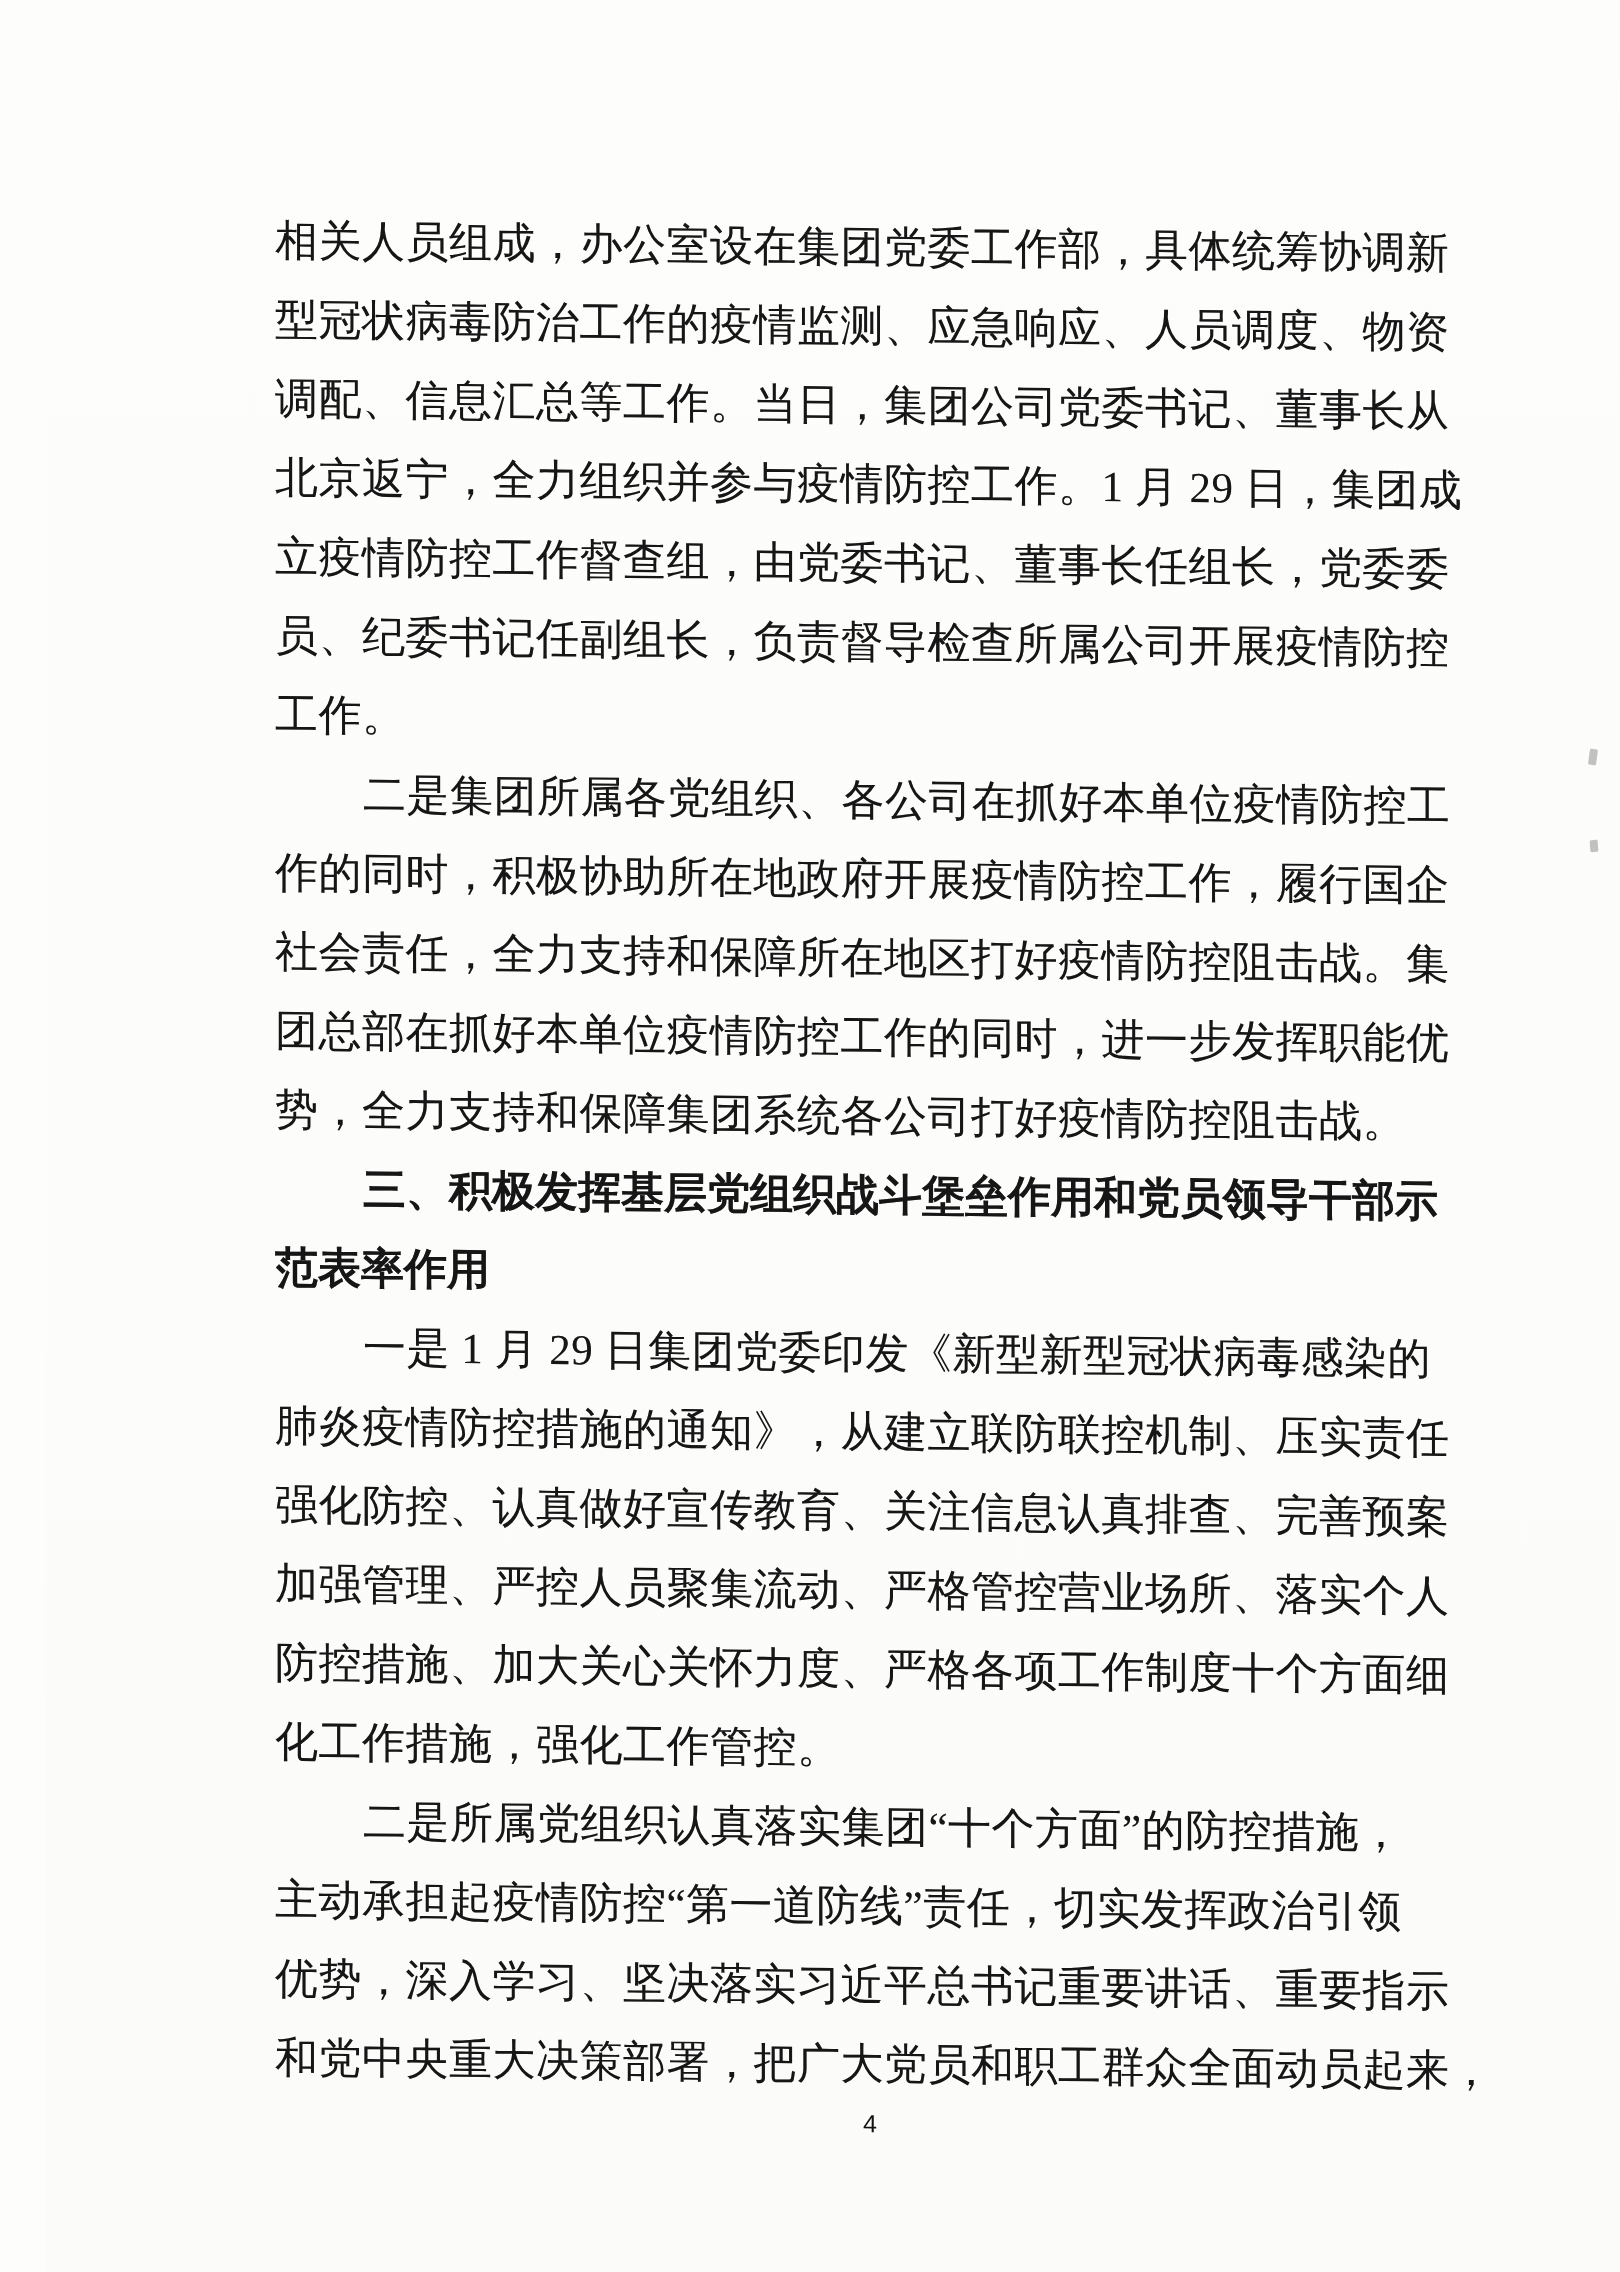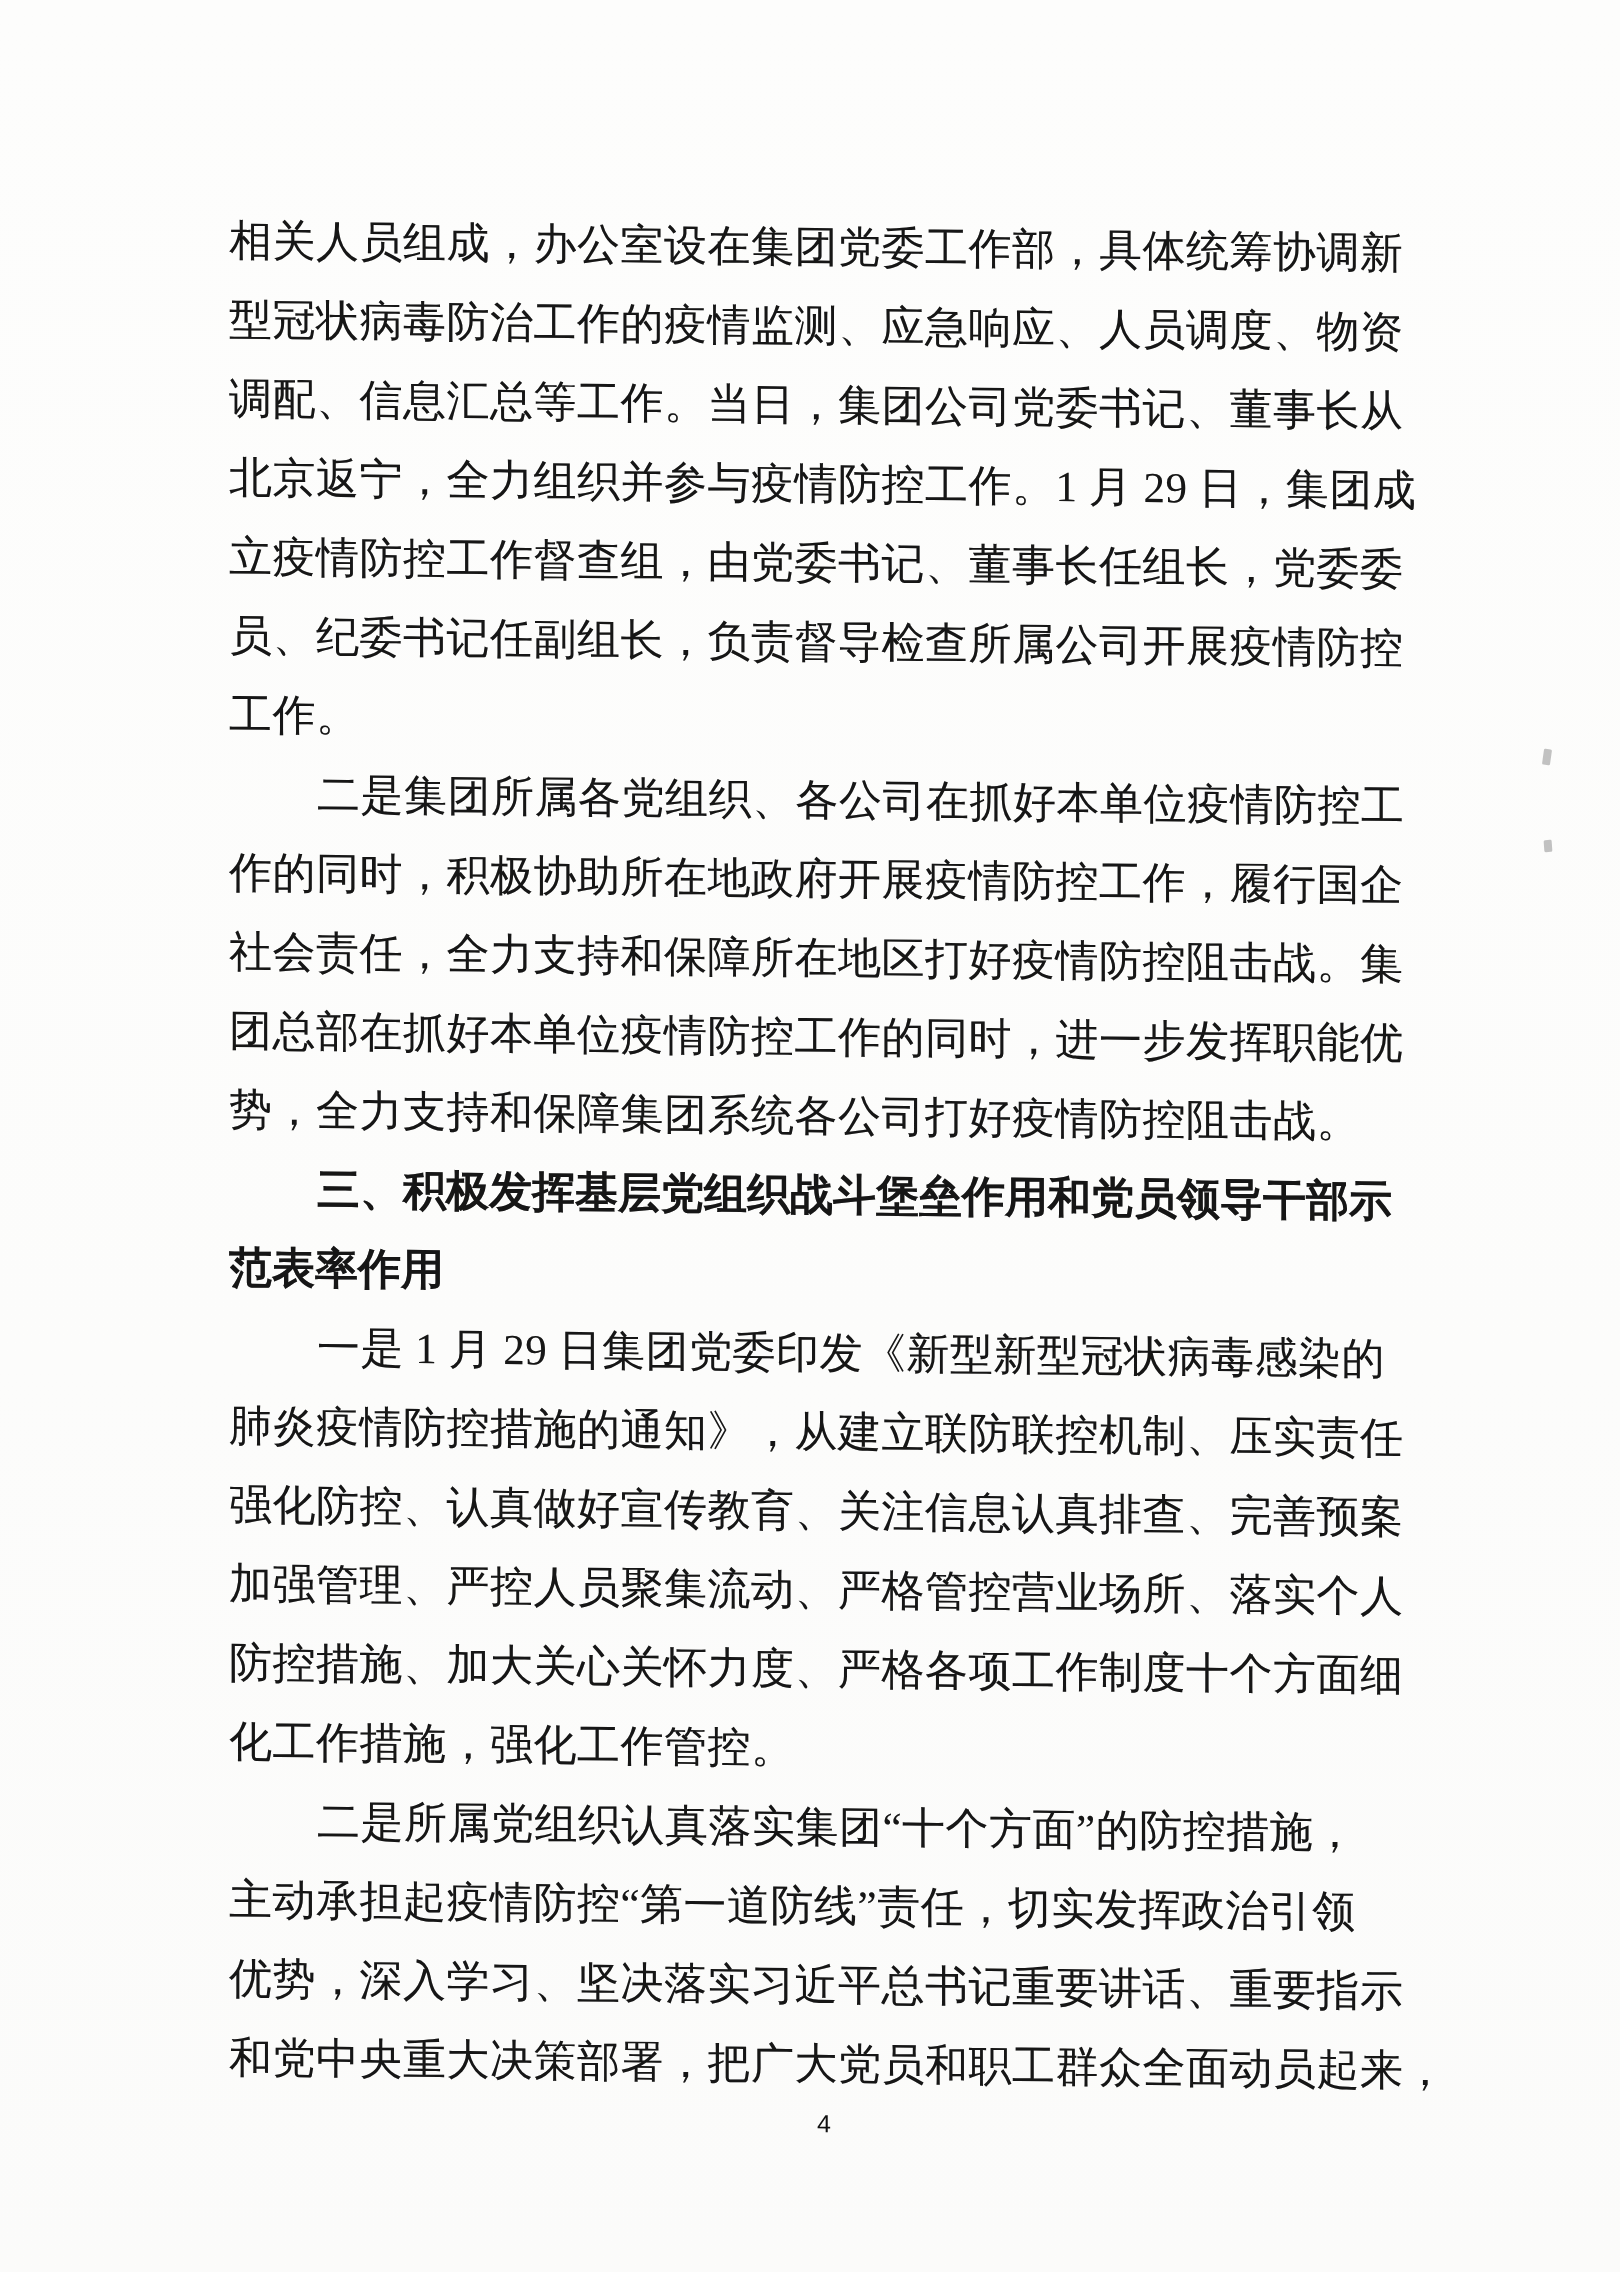--- a/index.html
+++ b/index.html
@@ -11,20 +11,21 @@
     height: 2273px;
     position: relative;
     overflow: hidden;
     background: #fdfdfc;
     font-family: "Liberation Serif", "DejaVu Serif", serif;
   }
   .scan-page {
     position: absolute;
     inset: 0;
     background: linear-gradient(180deg, #fdfdfc 0%, #fcfcfb 60%, #fbfbfa 100%);
+    margin-left: 46px;
   }
   .text-block {
     position: absolute;
     left: 229px;
     top: 201px;
     width: 1190px;
     transform: skewY(0.62deg);
     transform-origin: 0 0;
     color: #161616;
   }

